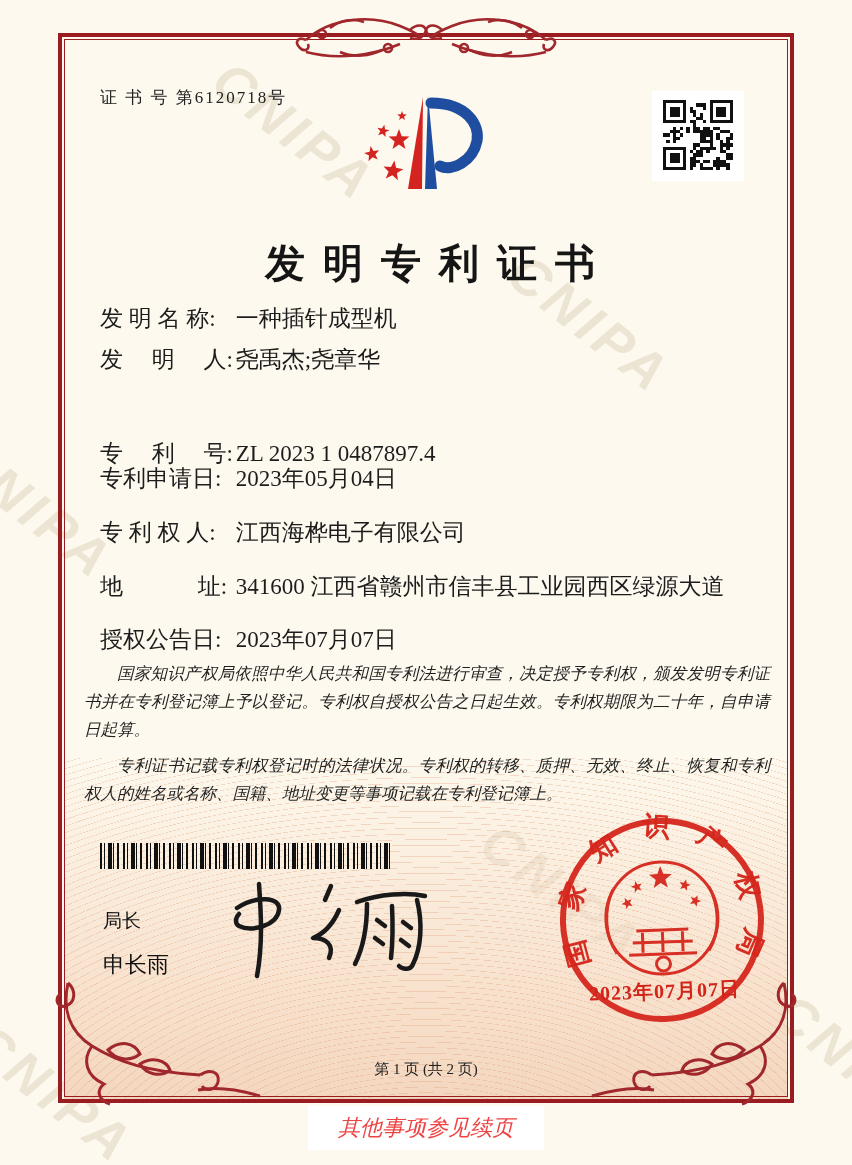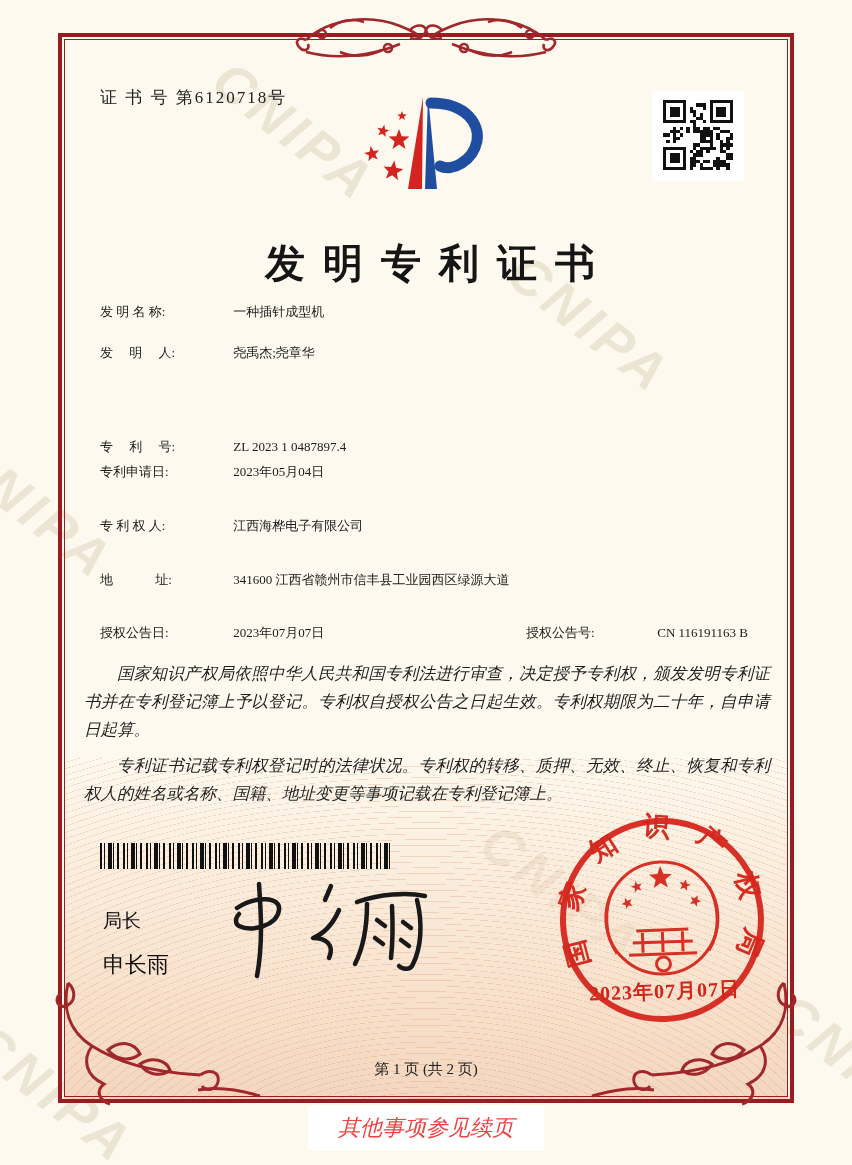--- a/index.html
+++ b/index.html
@@ -47,21 +47,21 @@
   
   .qr-box{left:652px;top:91px;width:92px;height:90px;background:#ffffff;}
   .qr-box svg{position:absolute;left:11px;top:9px;width:70px;height:70px;}
   
   .title{
     left:0;top:190px;width:852px;text-align:center;
     font-size:40px;font-weight:700;letter-spacing:18px;padding-left:26px;
     box-sizing:border-box;color:#151515;margin-top:46px;
   }
   
-  .field-row{position:absolute;left:100px;font-size:13px;white-space:nowrap;color:#1c1c1c;}
+  .field-row{position:absolute;left:100px;font-size:23px;white-space:nowrap;color:#1c1c1c;}
   .field-label{display:inline-block;width:130px;}
   .field-value{display:inline-block;}
   .grant-group{position:absolute;left:426px;top:0;}
   .grant-group .field-label{width:128px;}
   
   .body-text{
     left:84px;top:660px;width:686px;
     font-style:italic;font-size:16.5px;line-height:28px;color:#1f1f1f;
     text-align:justify;
   }
@@ -328,24 +328,20 @@
   <span class="field-label">专 利 权 人:</span>
   <span class="field-value">江西海桦电子有限公司</span>
 </div>
 <div class="field-row" style="top:571px;">
   <span class="field-label">地　　　 址:</span>
   <span class="field-value">341600 江西省赣州市信丰县工业园西区绿源大道</span>
 </div>
 <div class="field-row" style="top:624px;width:700px;">
   <span class="field-label">授权公告日:</span>
   <span class="field-value">2023年07月07日</span>
-  <span class="grant-group">
-    <span class="field-label">授权公告号:</span>
-    <span class="field-value">CN 116191163 B</span>
-  </span>
 </div>
 
 <div class="abs body-text">
   <p>国家知识产权局依照中华人民共和国专利法进行审查，决定授予专利权，颁发发明专利证书并在专利登记簿上予以登记。专利权自授权公告之日起生效。专利权期限为二十年，自申请日起算。</p>
   <p>专利证书记载专利权登记时的法律状况。专利权的转移、质押、无效、终止、恢复和专利权人的姓名或名称、国籍、地址变更等事项记载在专利登记簿上。</p>
 </div>
 
 <div class="abs barcode"></div>
 
 <div class="abs issuer-title">局长</div>

